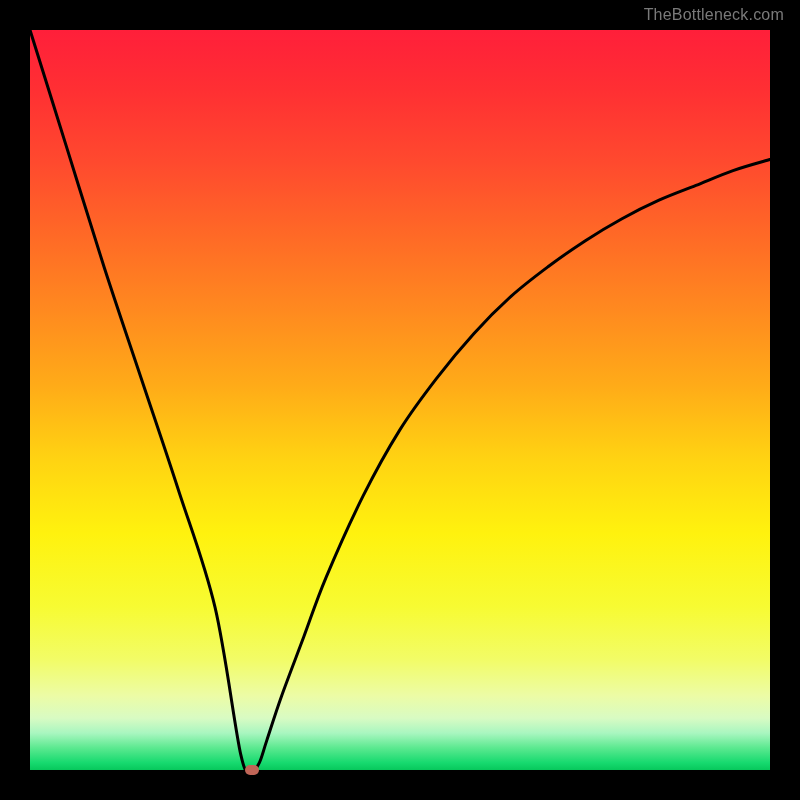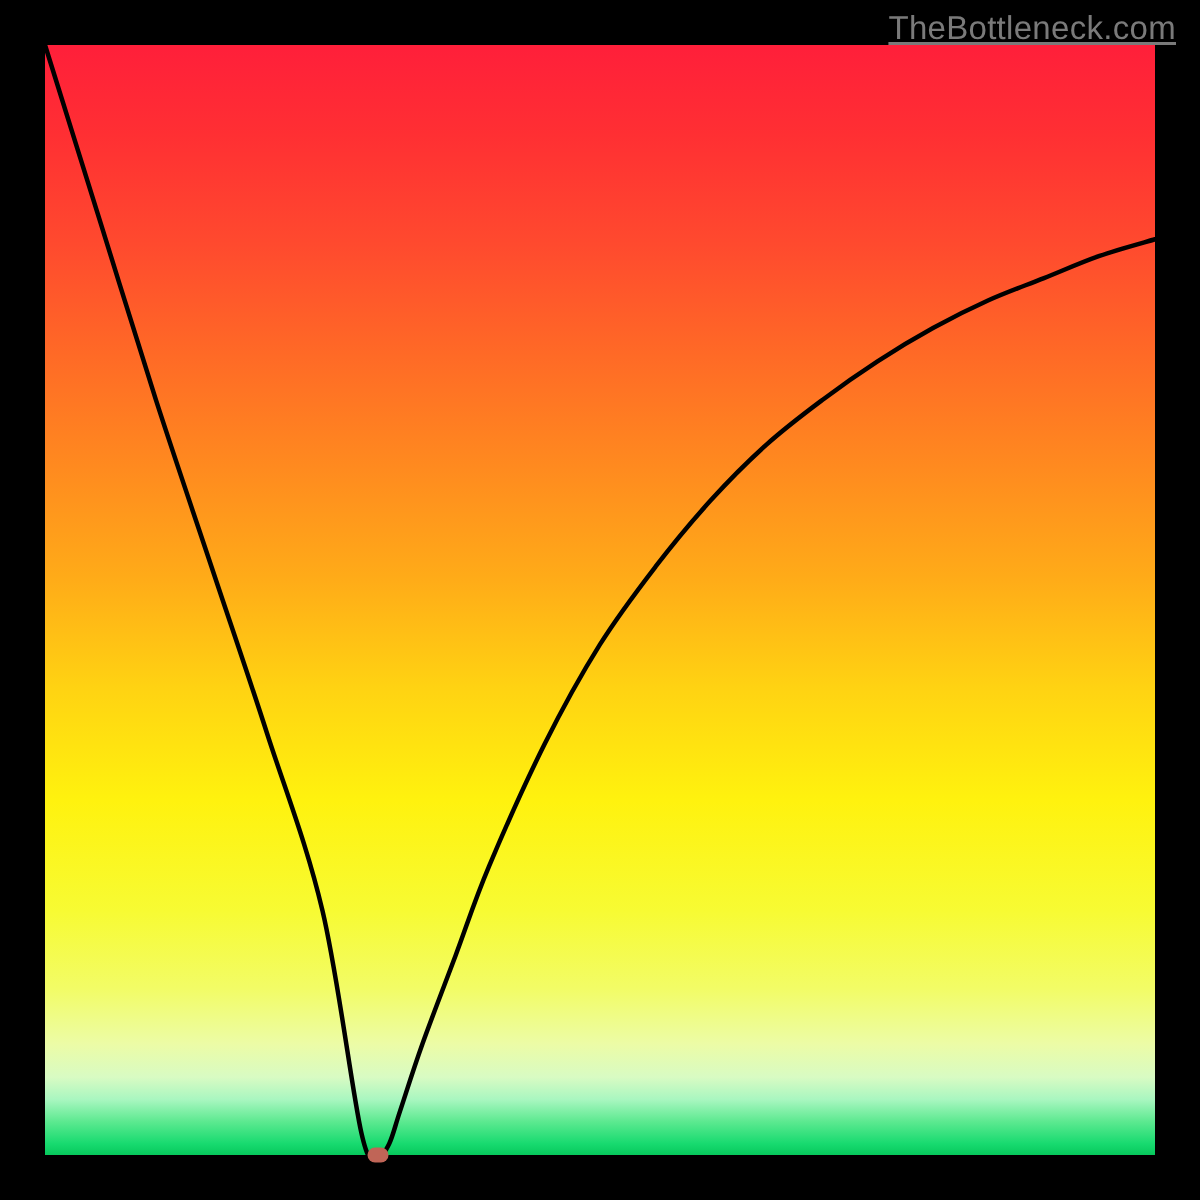--- a/index.html
+++ b/index.html
@@ -40,24 +40,23 @@
       #5ce990 97%,
       #17da6f 99%,
       #07c85c 100%
     );
   }
   .watermark {
     position: absolute;
     top: 6px;
     right: 16px;
     color: #7a7a7a;
-    font-size: 22px;
+    font-size: 16px;
     letter-spacing: 0.2px;
     user-select: none;
-    text-decoration: underline;
   }
   svg.curve {
     position: absolute;
     left: 0;
     top: 0;
     width: 740px;
     height: 740px;
     overflow: visible;
   }
   .marker {

